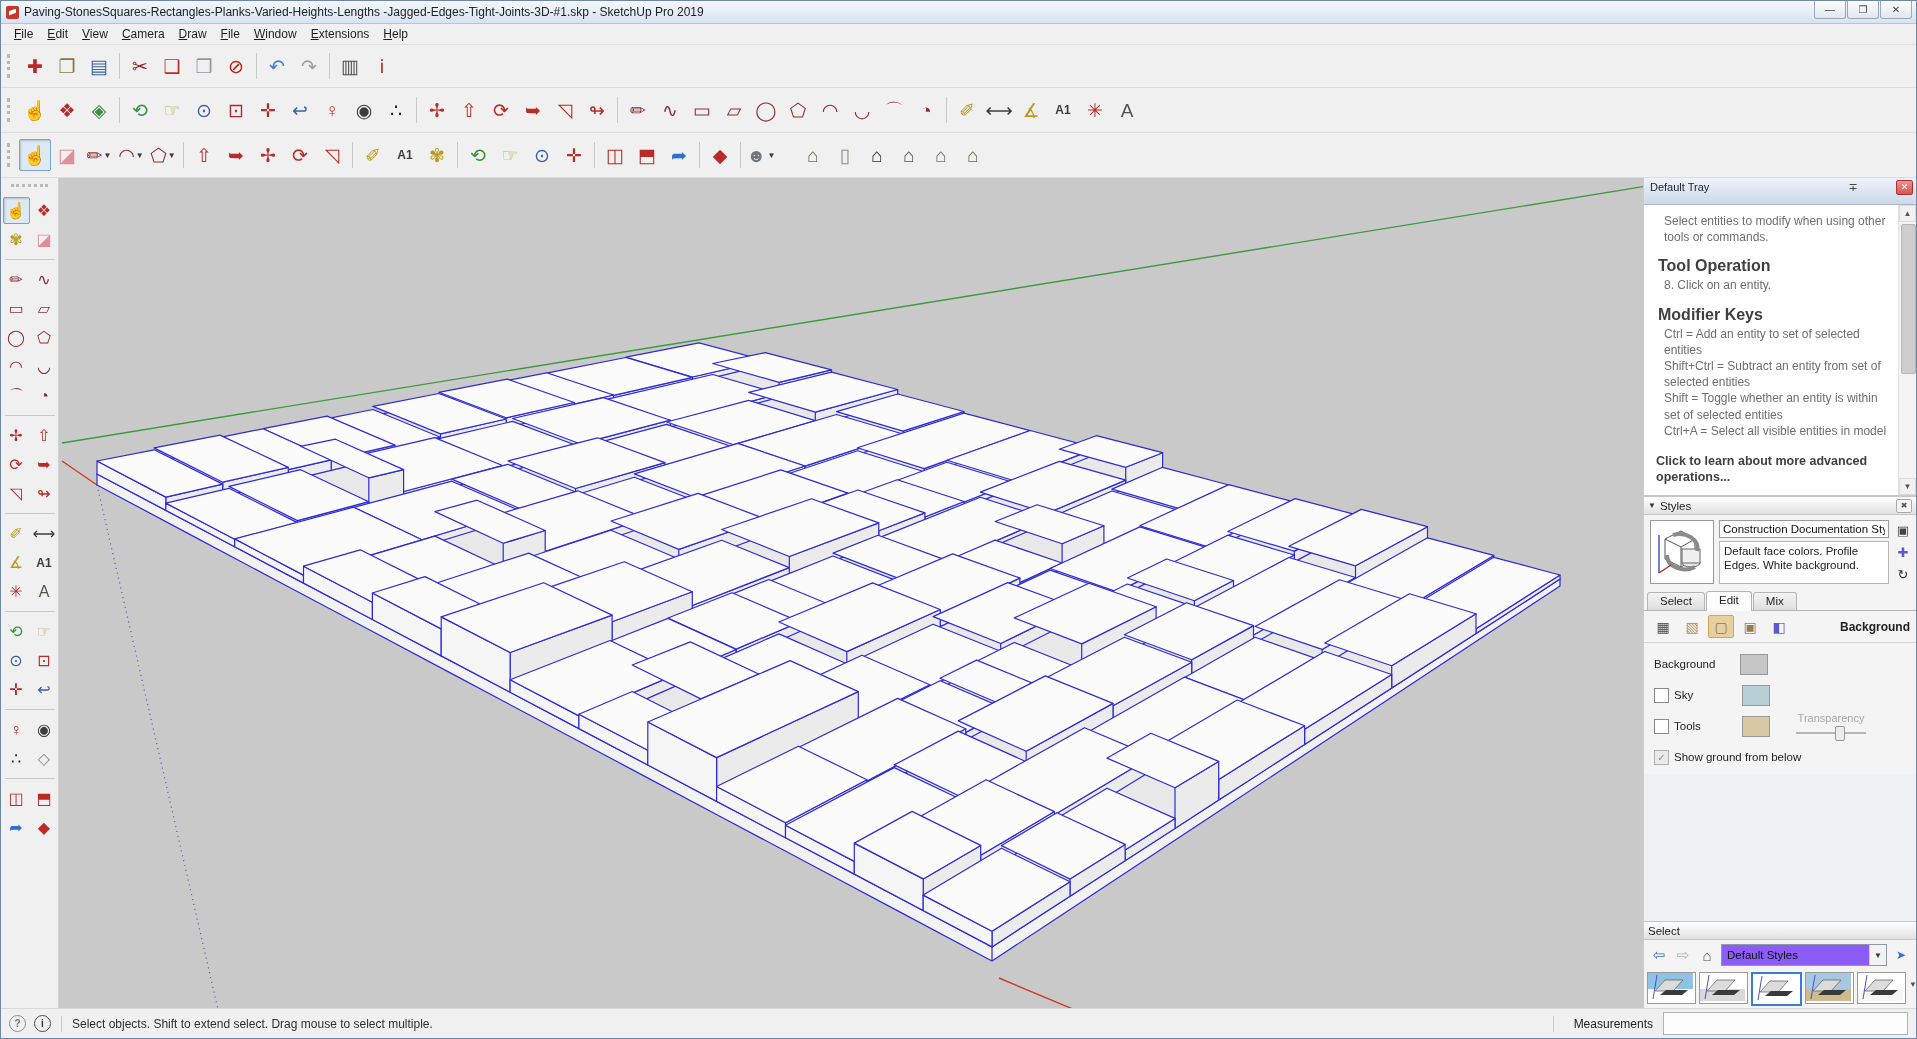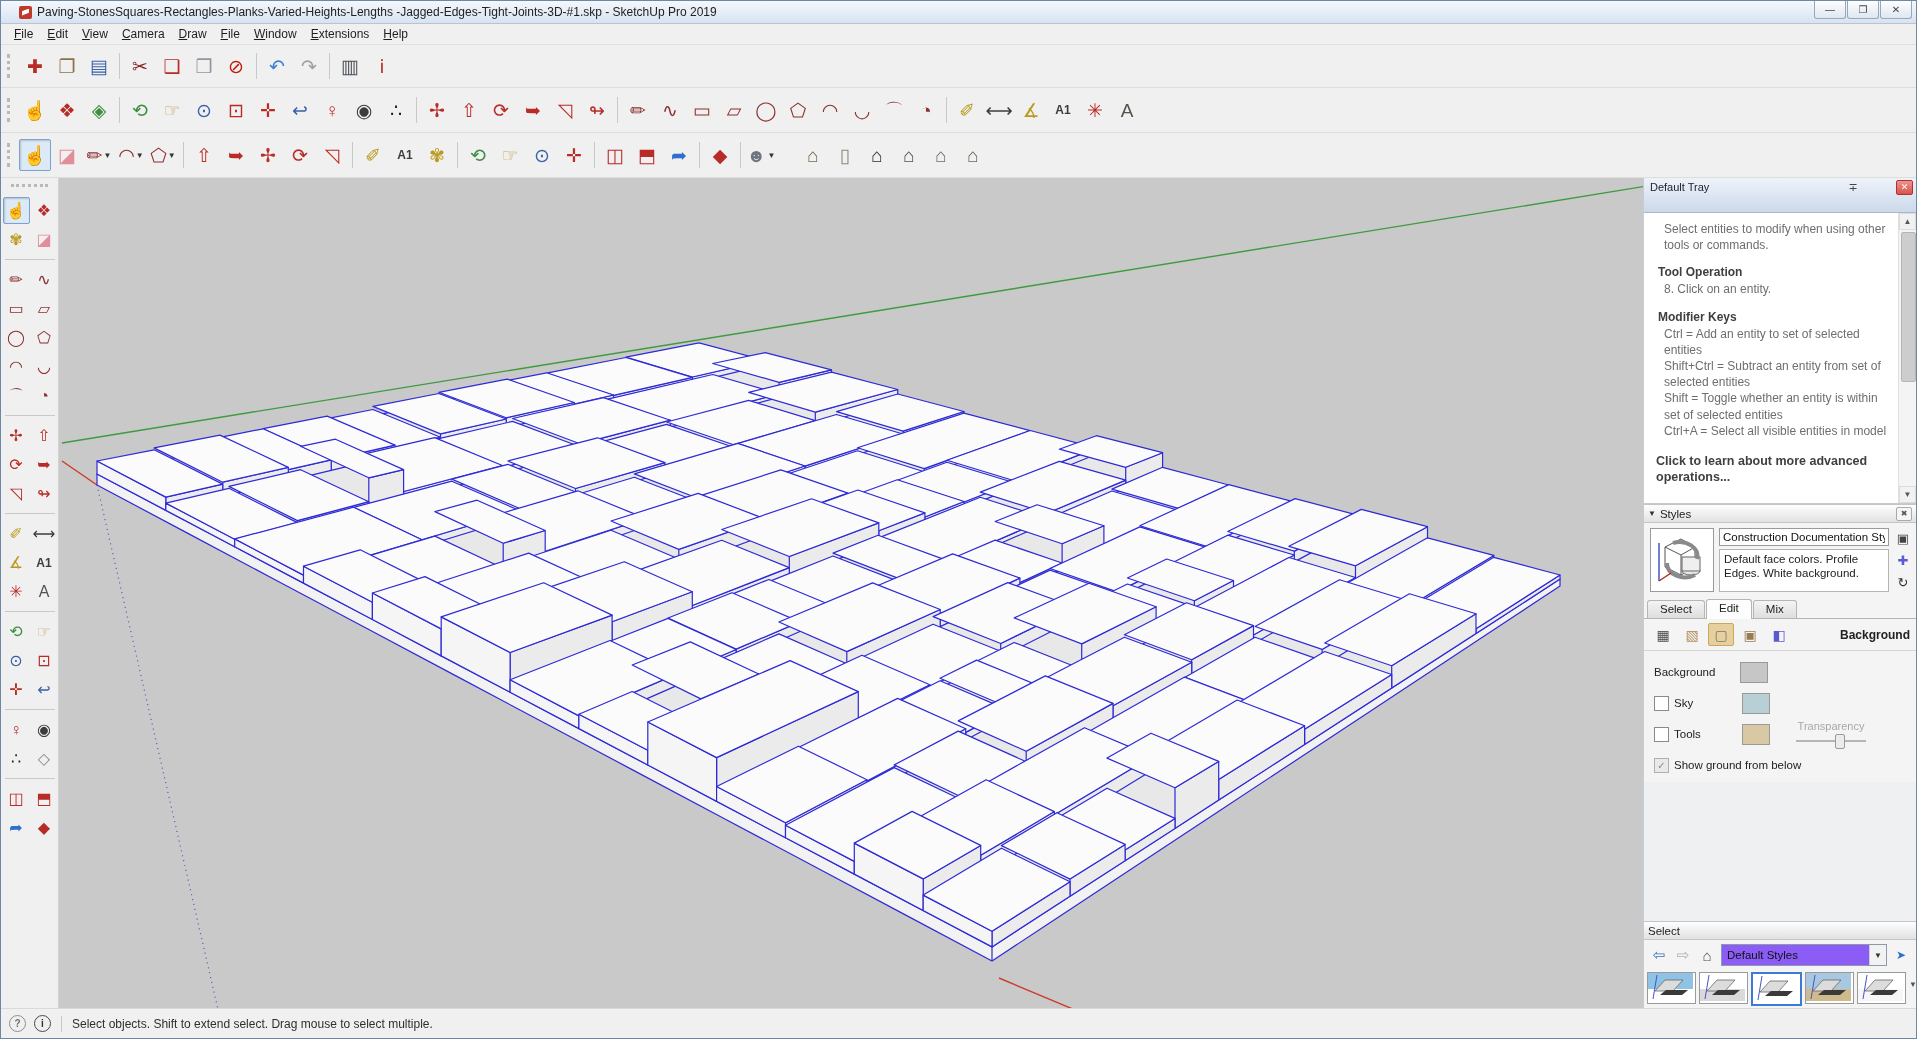--- a/index.html
+++ b/index.html
@@ -1,21 +1,21 @@
 <!DOCTYPE html>
 <html><head>
 <meta charset="utf-8">
 <style>
   html,body{margin:0;padding:0;width:1917px;height:1039px;overflow:hidden;
     font-family:"Liberation Sans",sans-serif;font-size:12px;background:#f0f0f0;color:#1e1e1e;}
   .window{width:1915px;height:1037px;border:1px solid #6e87a5;display:flex;flex-direction:column;}
 
   
   .titlebar{height:22px;background:linear-gradient(#f4f8fc,#d7e3f2);border-bottom:1px solid #b8c4d2;
-    display:flex;align-items:center;padding-left:18px;flex:0 0 auto;}
+    display:flex;align-items:center;padding-left:5px;flex:0 0 auto;}
   .logo{width:13px;height:13px;background:#c0392b;border-radius:2px;margin-right:5px;position:relative;}
   .logo:before{content:"";position:absolute;left:3px;top:3px;width:7px;height:7px;background:#fff;
     clip-path:polygon(0 40%,100% 0,100% 60%,0 100%);}
   .titletext{font-size:12px;color:#222;}
   .winbtns{margin-left:auto;display:flex;height:100%;align-items:flex-start;padding-right:4px;}
   .winbtn{width:30px;height:17px;border:1px solid #9aa7b8;border-top:none;background:linear-gradient(#fdfefe,#dfe7f0);
     display:flex;align-items:center;justify-content:center;font-size:10px;color:#444;margin-left:1px;border-radius:0 0 3px 3px;}
 
   
   .menubar{height:20px;background:#f0f0f0;border-bottom:1px solid #e0e0e0;display:flex;align-items:center;padding-left:6px;flex:0 0 auto;}
@@ -45,30 +45,30 @@
   .ltgrid .tool .g{font-size:16px;}
   .lsep{grid-column:1 / span 2;height:1px;background:#c9c9c9;margin:4px 2px;}
 
   
   .viewport{flex:1;position:relative;background:#c9c9c9;overflow:hidden;}
   .viewport svg{position:absolute;left:0;top:0;}
 
   
   .tray{width:272px;background:#eceff3;border-left:1px solid #c5ccd6;display:flex;flex-direction:column;flex:0 0 auto;}
   .trayhdr{height:18px;background:linear-gradient(#eef3fa,#ccd9ea);border-bottom:1px solid #aab7c8;
-    display:flex;align-items:center;padding:0 3px 16px 6px;font-size:11px;color:#223;flex:0 0 auto;gap:32px;}
+    display:flex;align-items:center;padding:0 3px 8px 6px;font-size:11px;color:#223;flex:0 0 auto;gap:32px;}
   .trayhdr .sp{flex:1;}
   .pinbtn{width:16px;height:14px;display:flex;align-items:center;justify-content:center;color:#444;font-size:11px;}
   .traycls{width:15px;height:13px;background:linear-gradient(#f2918a,#d9534f);border:1px solid #a33;border-radius:2px;
     color:#fff;font-size:9px;display:flex;align-items:center;justify-content:center;margin-left:3px;}
 
   .instructor{height:290px;background:#fff;border-bottom:1px solid #c9c9c9;display:flex;flex:0 0 auto;}
   .instr-text{flex:1;padding:8px 4px 0 20px;overflow:hidden;}
   .instr-text .body{color:#6e6e6e;font-size:12px;line-height:1.35;}
-  .instr-text h4{margin:12px 0 2px -6px;font-size:12px;color:#3f3f3f;}
+  .instr-text h4{margin:12px 0 2px -6px;font-size:16px;color:#3f3f3f;}
   .instr-text .more{margin:14px 0 0 -8px;font-weight:bold;color:#3f3f3f;font-size:12.5px;line-height:1.3;}
   .vscroll{width:17px;background:#f4f4f4;border-left:1px solid #e0e0e0;display:flex;flex-direction:column;align-items:center;flex:0 0 auto;}
   .varrow{width:15px;height:15px;font-size:8px;color:#555;display:flex;align-items:center;justify-content:center;background:#f1f1f1;border:1px solid #dcdcdc;}
   .vtrack{flex:1;width:15px;position:relative;}
   .vthumb{position:absolute;left:1px;top:2px;width:13px;height:58%;background:#cdcdcd;border:1px solid #b5b5b5;border-radius:2px;}
 
   .sechdr{height:17px;background:linear-gradient(#fefefe,#e2e2e2);border:1px solid #c5c5c5;border-left:none;border-right:none;
     display:flex;align-items:center;padding:0 4px;font-size:11.5px;color:#222;flex:0 0 auto;}
   .sechdr .tri{font-size:8px;margin-right:4px;color:#333;}
   .sechdr .sp{flex:1;}
@@ -946,14 +946,19 @@
           <span class="thumbmore">▼</span>
         </div>
     </div>
   </div>
 
   <div class="statusbar">
     <span class="circ">?</span>
     <span class="circ dark">i</span>
     <span class="ssep"></span>
     <span class="hint">Select objects. Shift to extend select. Drag mouse to select multiple.</span>
+    <div class="meas">
+      <span class="ssep"></span>
+      <span class="mlabel">Measurements</span>
+      <input value="" style="">
+    </div>
   </div>
 </div>
 
 </body></html>

